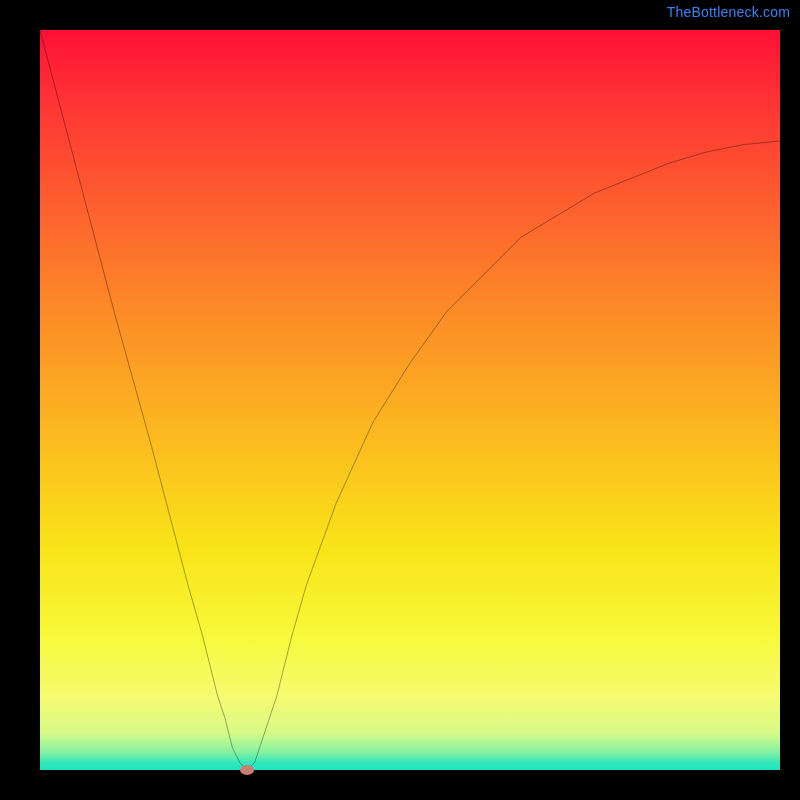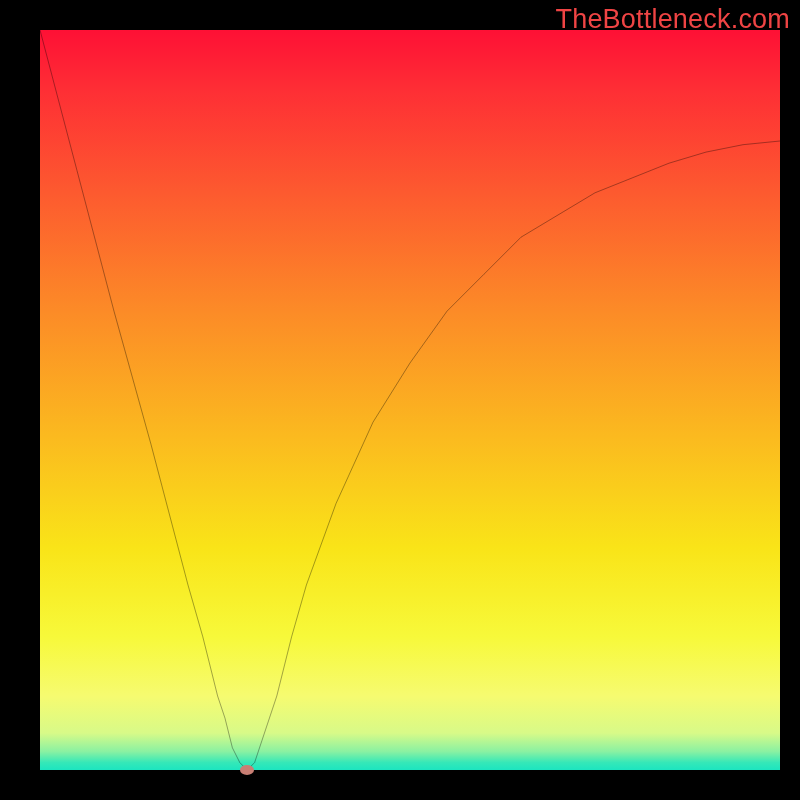--- a/index.html
+++ b/index.html
@@ -53,22 +53,22 @@
     width: 14px;
     height: 10px;
     border-radius: 50%;
     background: #c97f74;
     transform: translate(-50%, -50%);
   }
   .watermark {
     position: absolute;
     top: 4px;
     right: 10px;
-    color: #ef4444;
-    font-size: 27px;
+    color: #3b82f6;
+    font-size: 14px;
     letter-spacing: 0.2px;
     user-select: none;
   }
 </style>
 </head>
 <body>
 
 <div class="frame">
 
   <div class="watermark">TheBottleneck.com</div>

